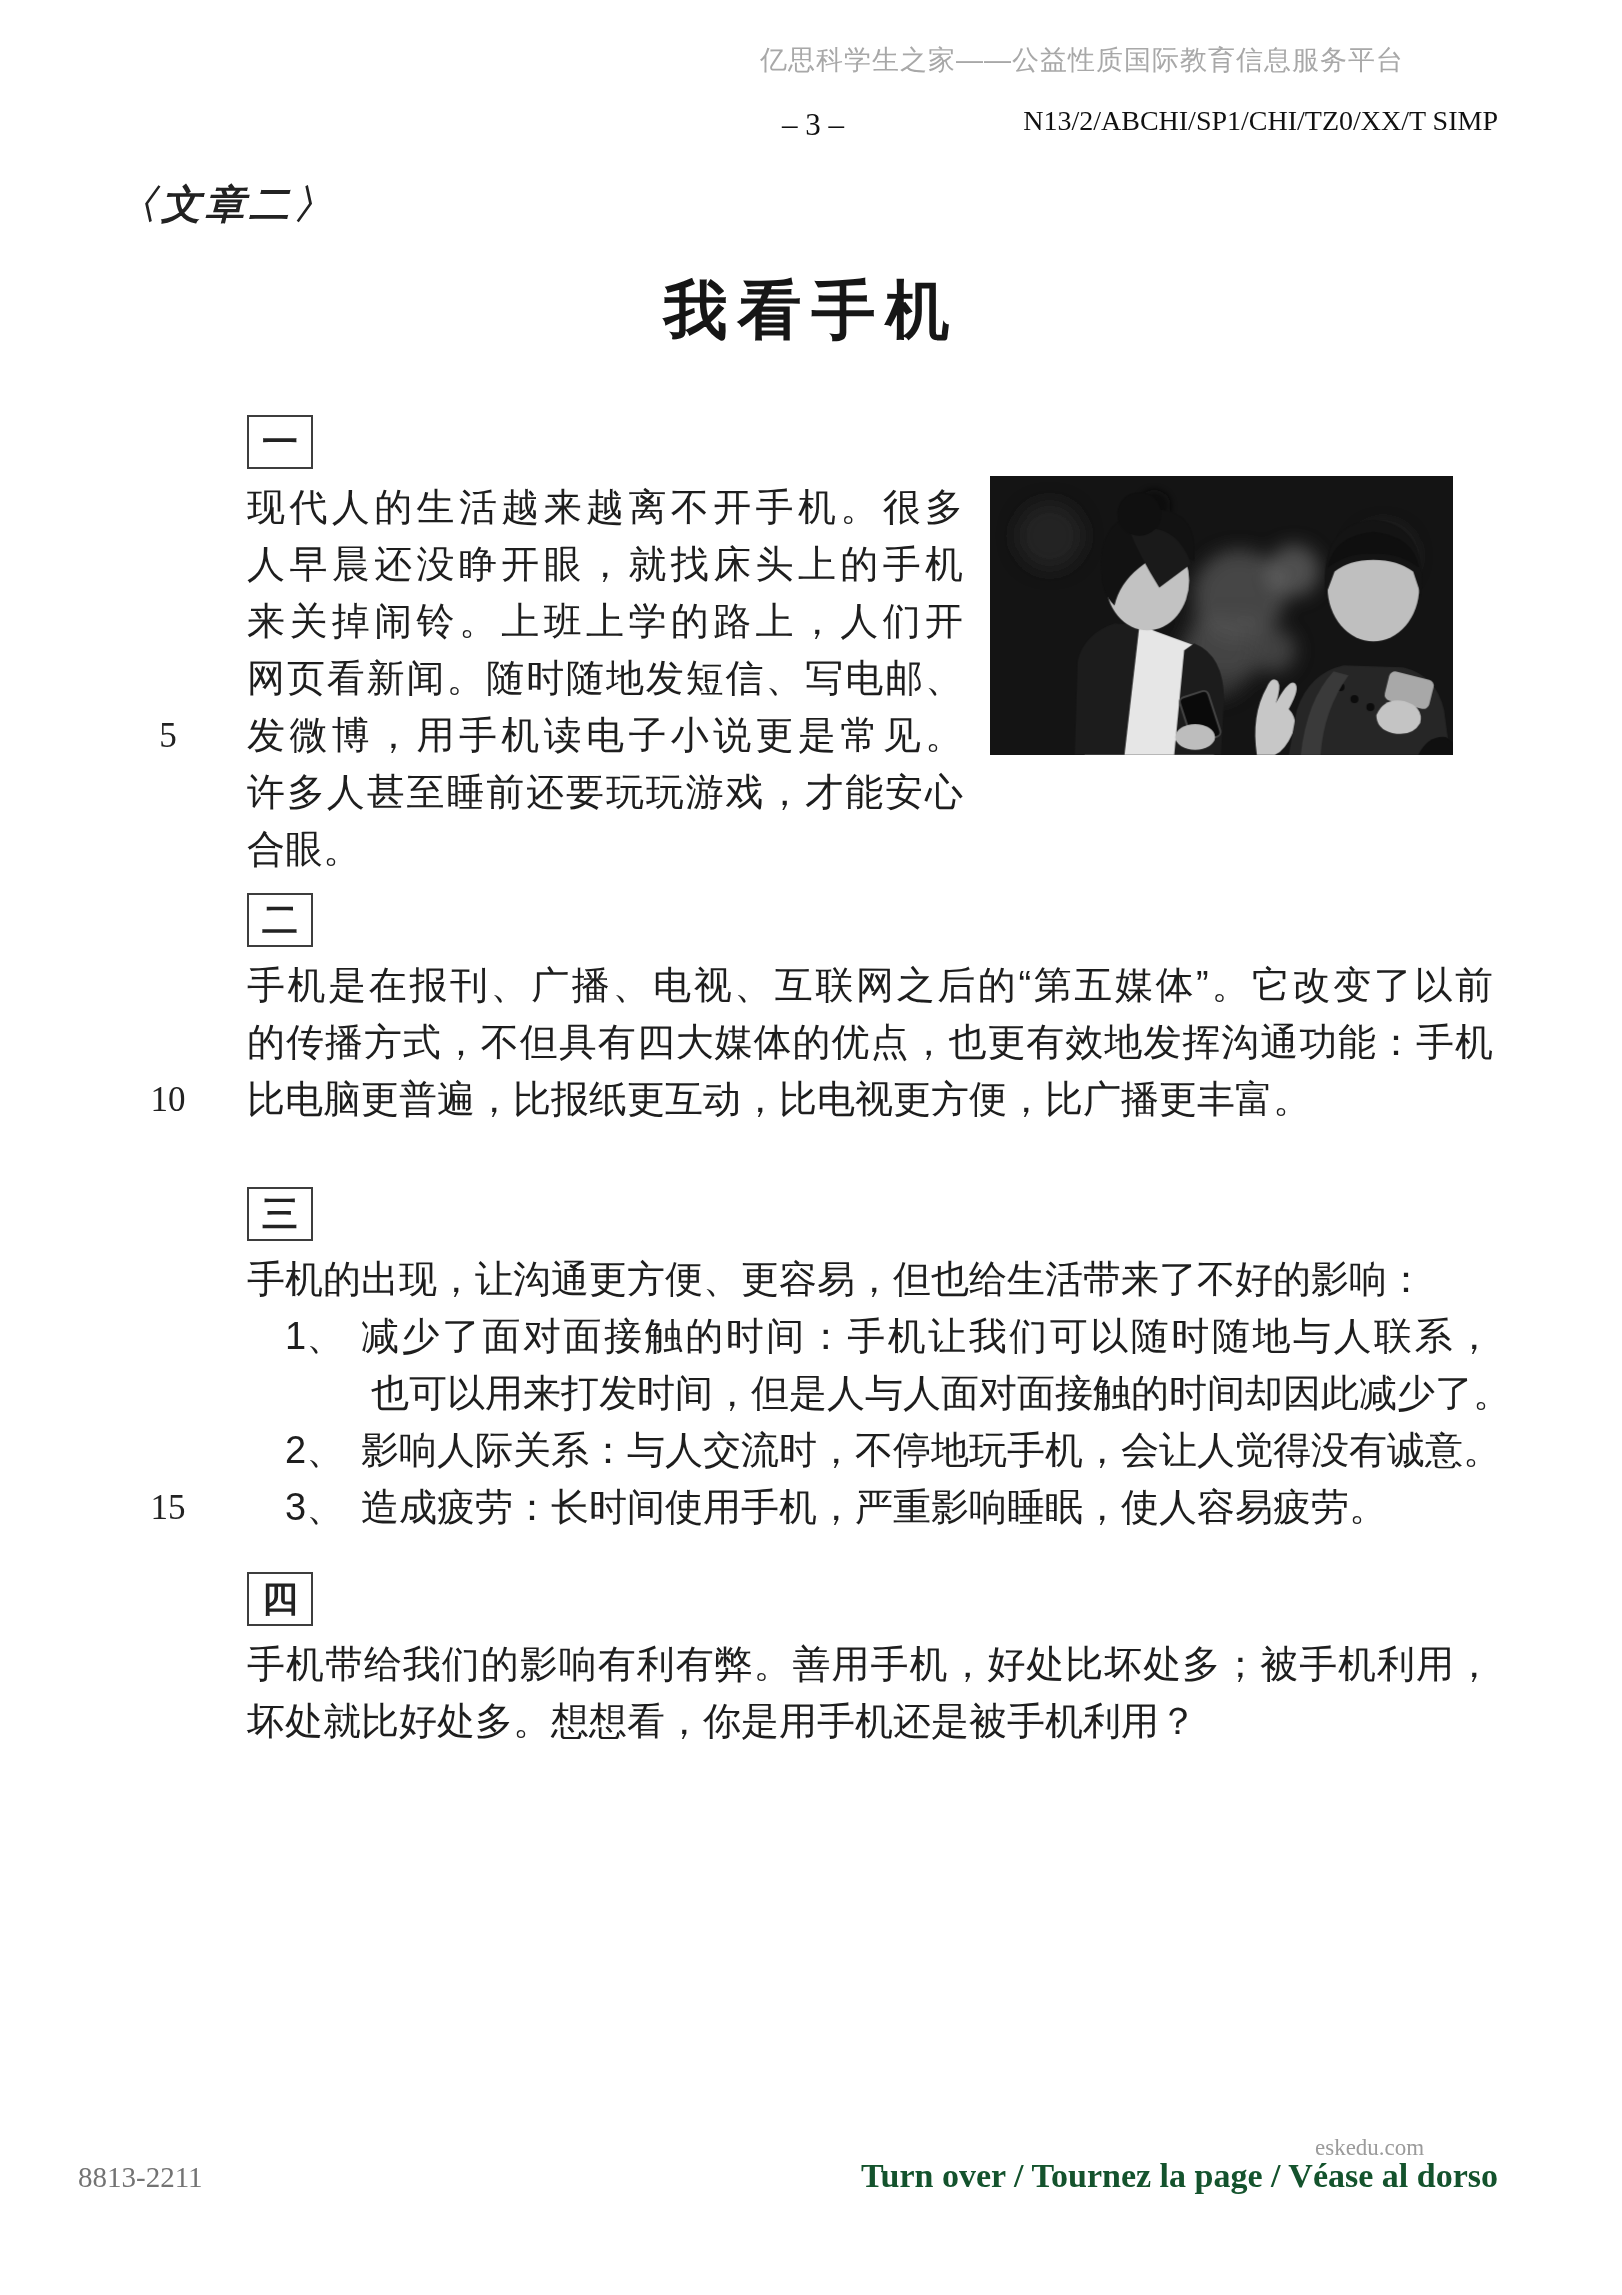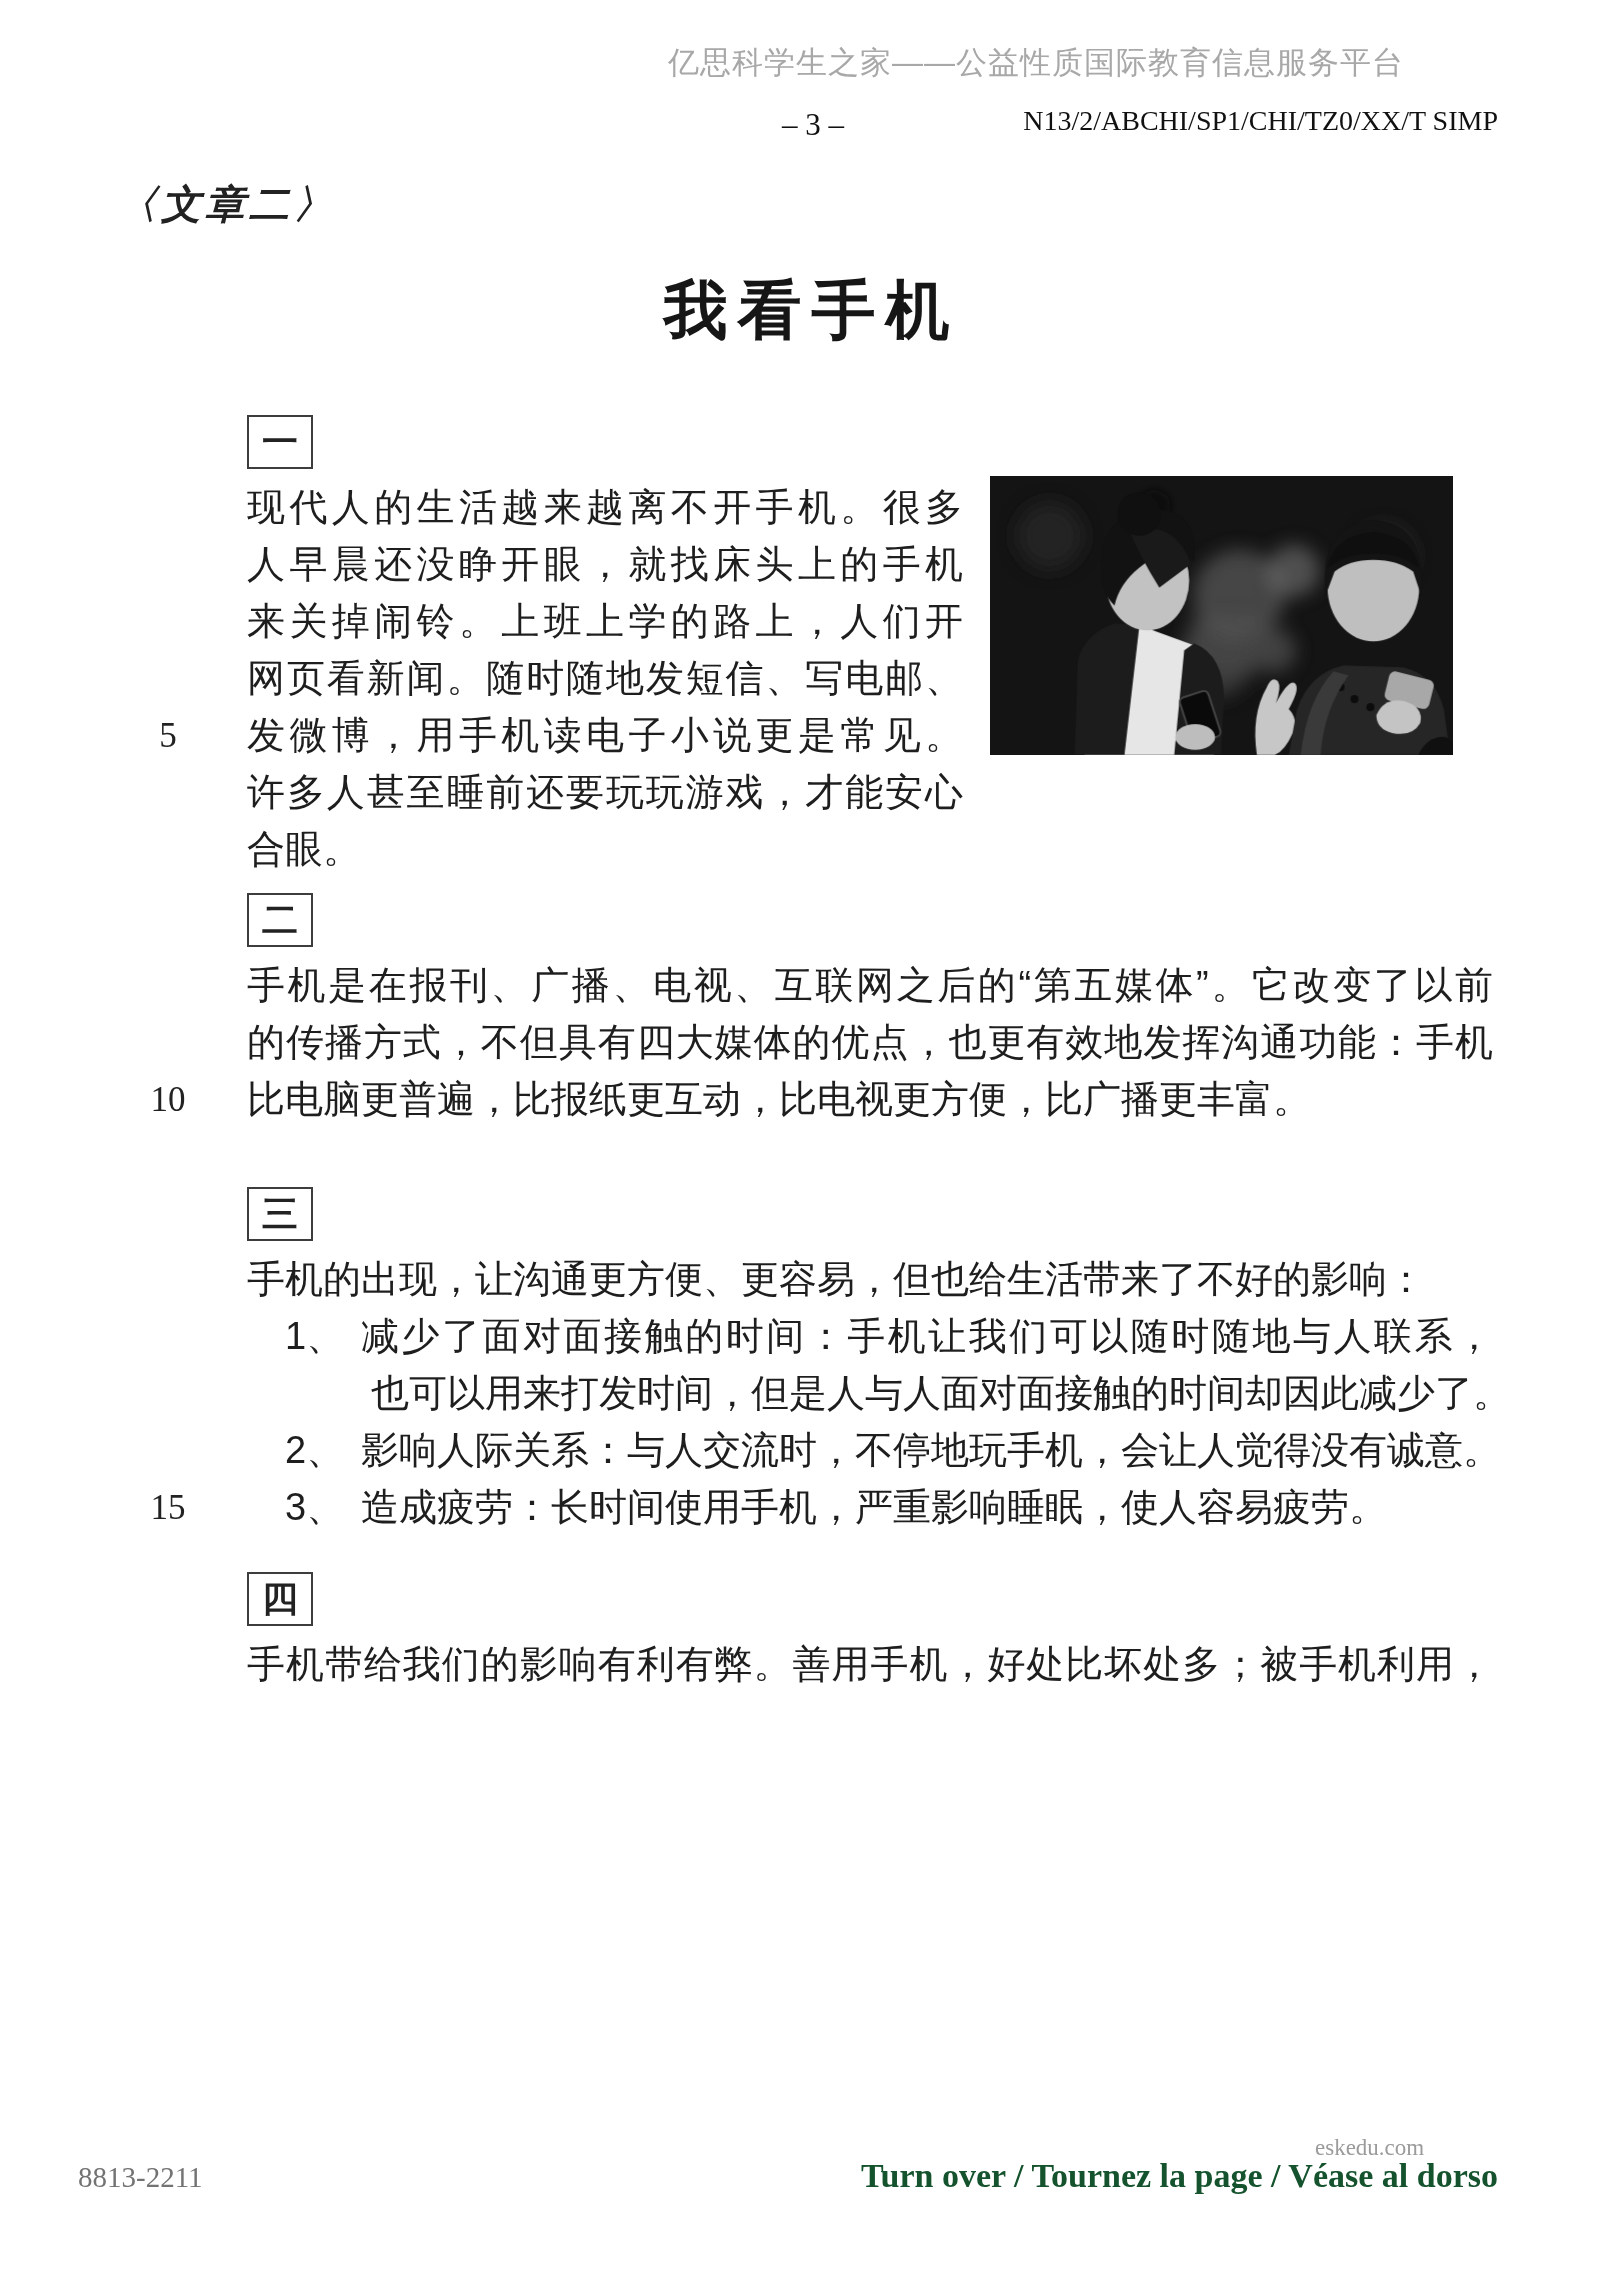--- a/index.html
+++ b/index.html
@@ -7,21 +7,21 @@
     position:relative;
     width:1623px;height:2295px;
     background:#ffffff;
     overflow:hidden;
     font-family:"Liberation Sans","DejaVu Sans",sans-serif;
     color:#1e1e1e;
   }
   
   .site-watermark{
     position:absolute;top:42px;right:219px;
-    font-size:31px;letter-spacing:1px;color:#a8a8a8;
+    font-size:27px;letter-spacing:1px;color:#a8a8a8;
   }
   .page-number{
     position:absolute;top:107px;left:782px;
     font-family:"Liberation Serif","DejaVu Serif",serif;
     font-size:31px;color:#111;
   }
   .paper-code{
     position:absolute;top:105px;right:125px;
     font-family:"Liberation Serif","DejaVu Serif",serif;
     font-size:28px;color:#111;
@@ -240,20 +240,23 @@
   </div>
 
   <div class="sec" id="sec4">
     <div class="marker-box">
       <span class="marker-char">四</span>
     </div>
     <div class="lines">
         <div class="line-row">
           <span class="ltext just">手机带给我们的影响有利有弊。善用手机，好处比坏处多；被手机利用，</span>
         </div>
+        <div class="line-row">
+          <span class="ltext">坏处就比好处多。想想看，你是用手机还是被手机利用？</span>
+        </div>
       </div>
   </div>
 
 
   <div class="doc-code">8813-2211</div>
   <div class="bottom-watermark">eskedu.com</div>
   <div class="turn-over">Turn over / Tournez la page / Véase al dorso</div>
 
 </div>
 

